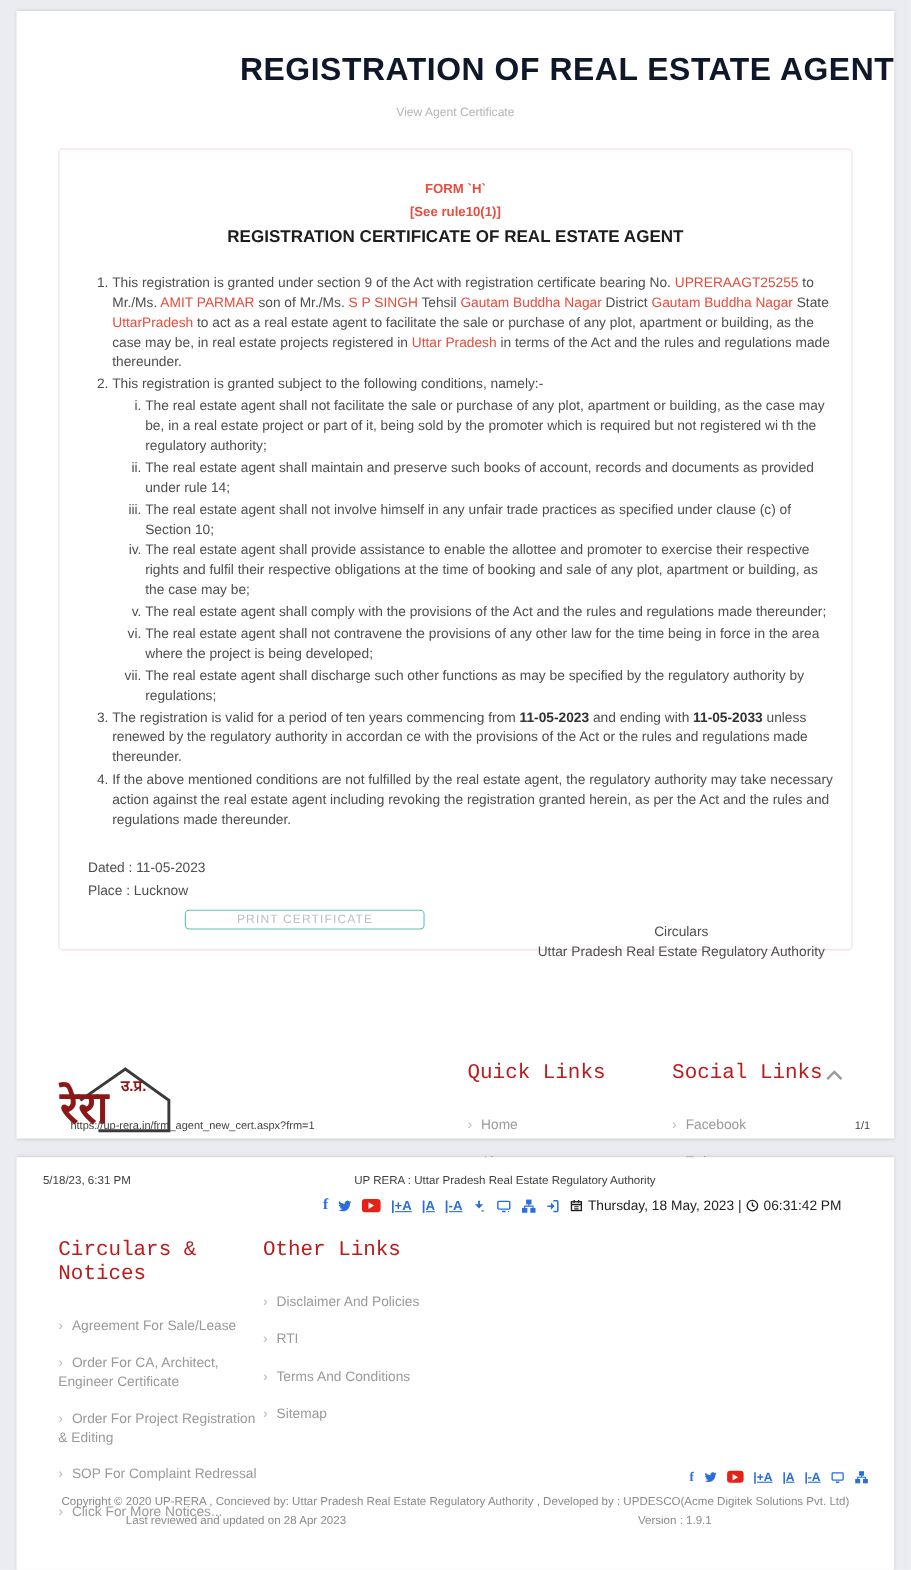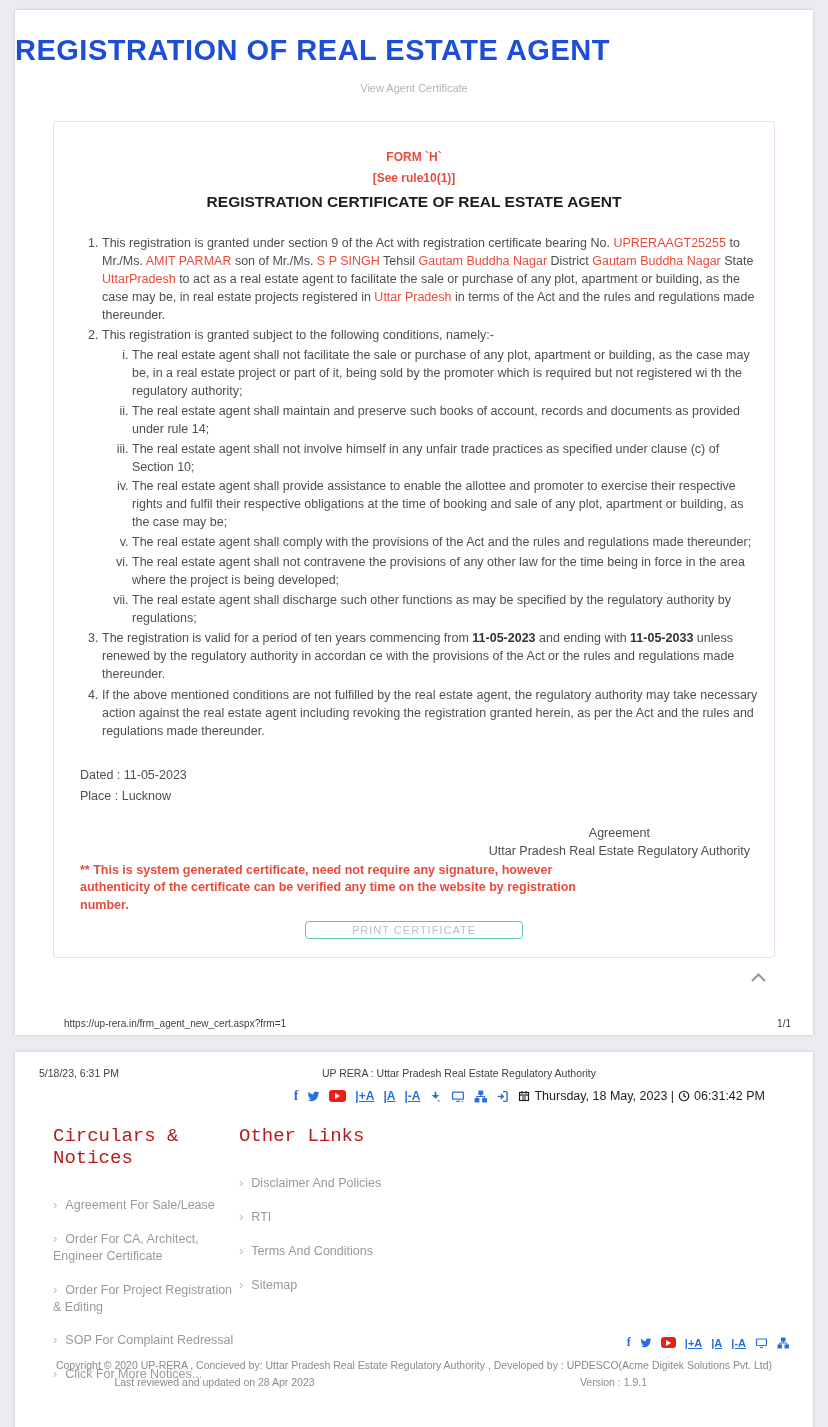--- a/index.html
+++ b/index.html
@@ -16,25 +16,25 @@
     left: 15px;
     width: 798px;
     background: #fff;
     box-shadow: 0 0 3px rgba(120,120,140,.35);
   }
   .page1 { top: 10px; height: 1025px; }
   .page2 { top: 1052px; height: 380px; }
 
   
   .main-title {
-    padding-top: 24px;
-    text-align: left;
+    padding-top: 38px;
+    text-align: right;
     font-size: 29px;
     font-weight: bold;
-    color: #1d4ed8;
+    color: #0f172a;
     letter-spacing: .5px;
   }
   .subtitle {
     margin-top: 15px;
     text-align: center;
     font-size: 11px;
     color: #b5b5b5;
   }
   .cert-box {
     margin: 27px 38px 0;
@@ -283,25 +283,24 @@
       <li><span>The registration is valid for a period of ten years commencing from </span><span class="bold">11-05-2023</span><span> and ending with </span><span class="bold">11-05-2033</span><span> unless renewed by the regulatory authority in accordan ce with the provisions of the Act or the rules and regulations made thereunder.</span></li>
       <li>If the above mentioned conditions are not fulfilled by the real estate agent, the regulatory authority may take necessary action against the real estate agent including revoking the registration granted herein, as per the Act and the rules and regulations made thereunder.</li>
     </ol>
 
     <div class="meta">
       <div>Dated : 11-05-2023</div>
       <div>Place : Lucknow</div>
     </div>
 
     <div class="signature">
-      <div>Agreement</div>
+      <div>Circulars</div>
       <div>Uttar Pradesh Real Estate Regulatory Authority</div>
     </div>
 
-    <div class="note">** This is system generated certificate, need not require any signature, however authenticity of the certificate can be verified any time on the website by registration number.</div>
 
     <button class="print-btn">PRINT CERTIFICATE</button>
   </div>
 
   <div class="f-row">
     <div class="f-col1">
       <svg width="106" height="66" viewBox="0 0 160 100">
         <path d="M30 55 L92 12 L152 55 L152 97 L55 97" fill="none" stroke="#3a3a3a" stroke-width="4"></path>
         <text x="2" y="86" font-size="62" font-weight="bold" fill="#8b1717">रेरा</text>
         <text x="86" y="42" font-size="21" font-weight="bold" fill="#8b1717">उ.प्र.</text>

